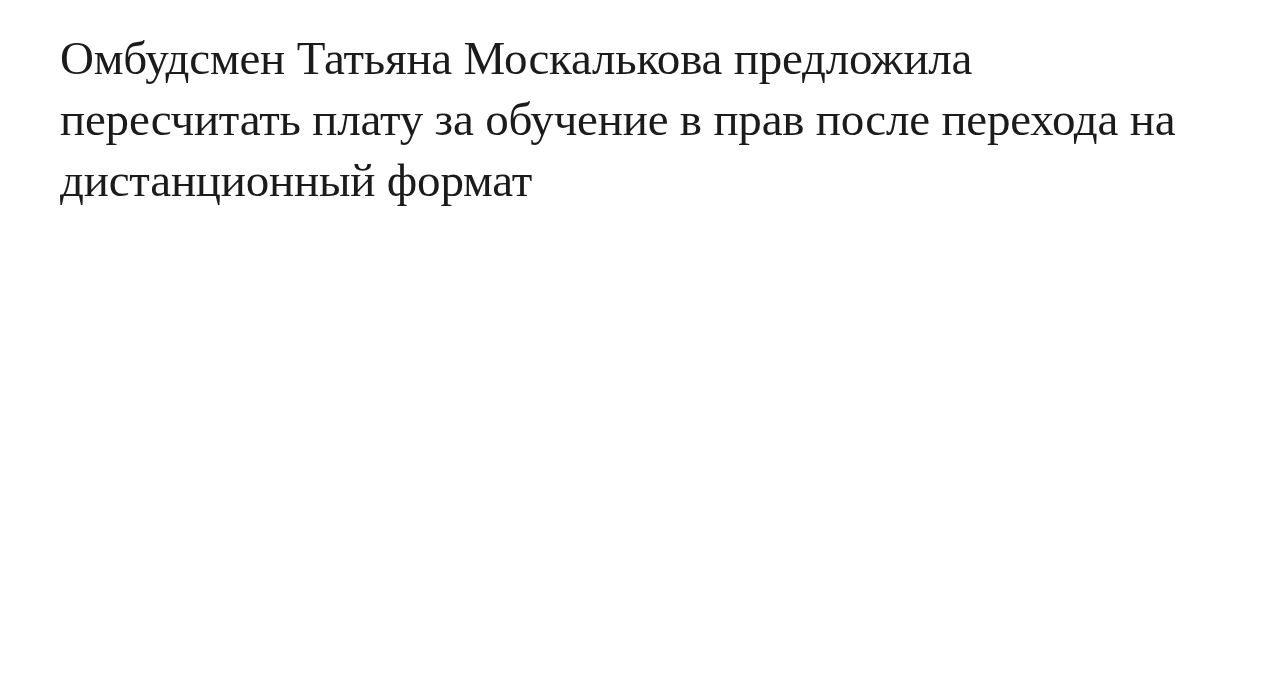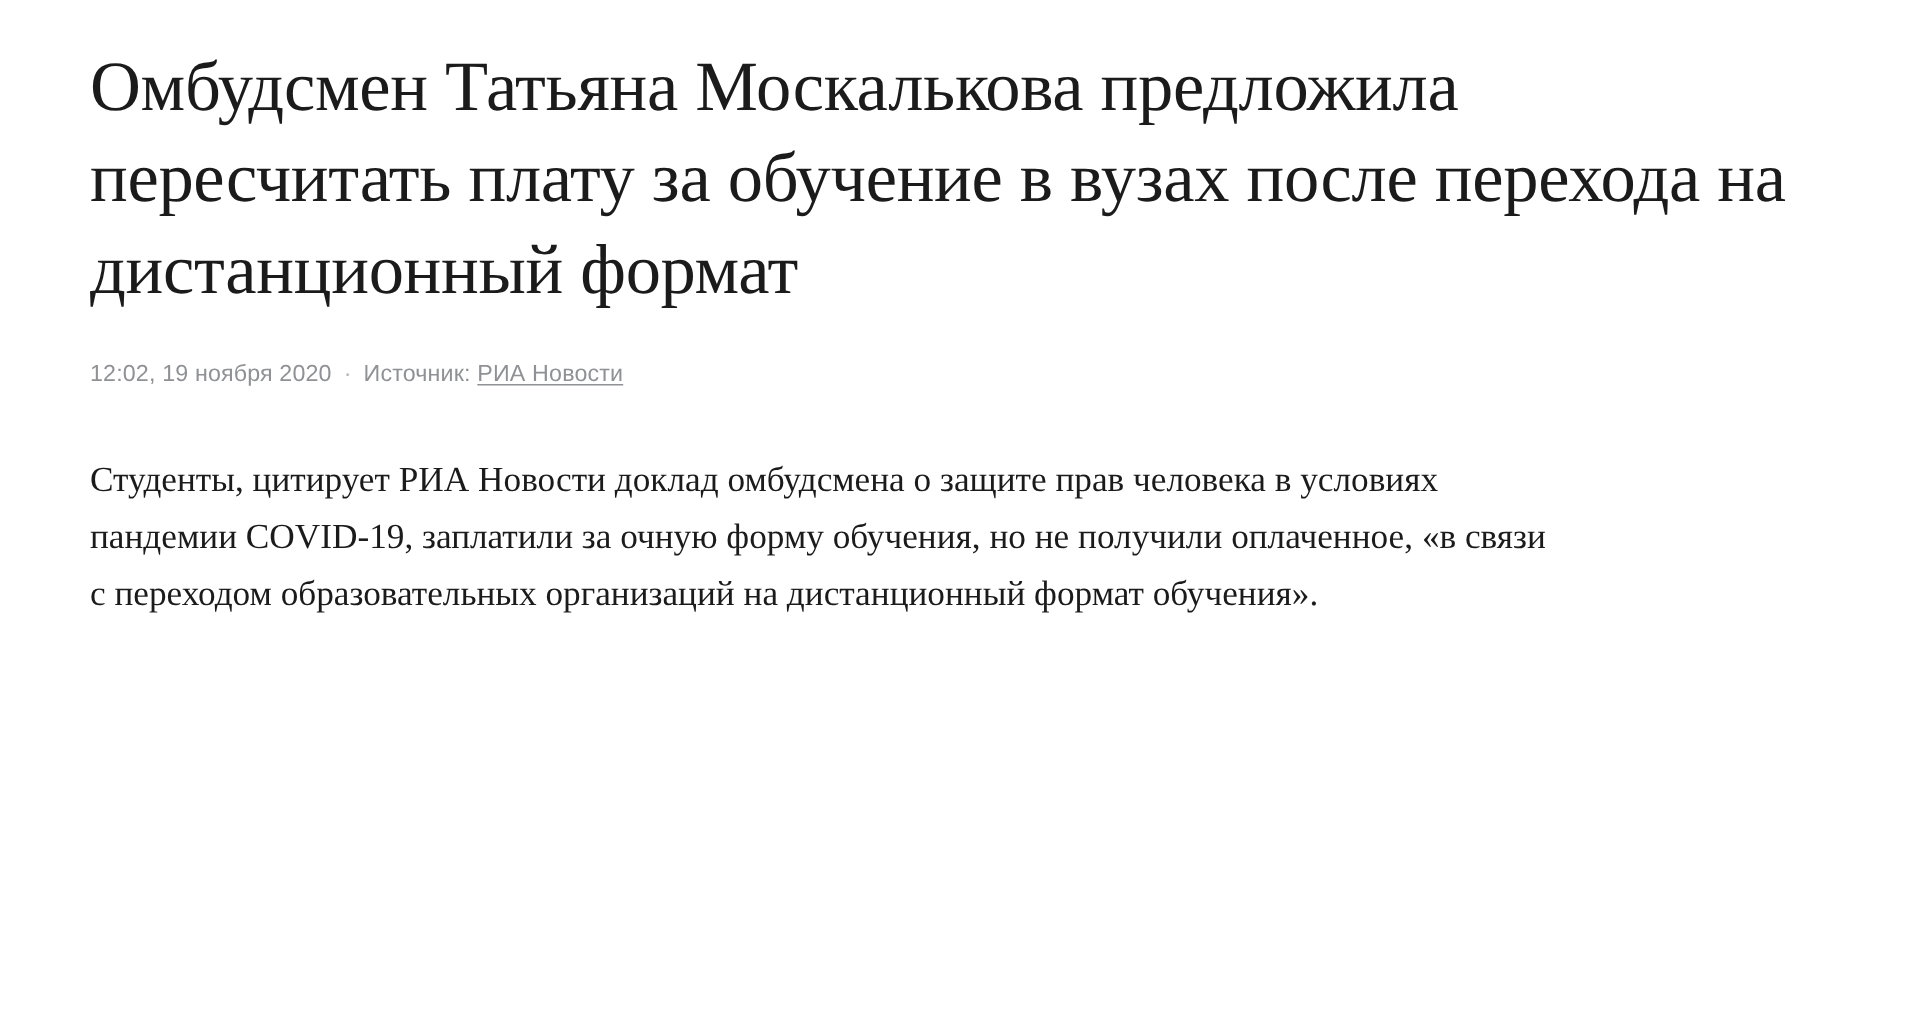--- a/index.html
+++ b/index.html
@@ -64,27 +64,19 @@
   }
   .body-text p:last-child {
     margin-bottom: 0;
   }
 </style>
 </head>
 <body>
 
 <div class="article">
 
-  <h1 class="headline">Омбудсмен Татьяна Москалькова предложила пересчитать плату за обучение в вузах после перехода на дистанционный формат</h1>
+  <h1 class="headline">Омбудсмен Татьяна Москалькова предложила пересчитать плату за обучение в прав после перехода на дистанционный формат</h1>
 
-  <div class="meta">
-    <span>12:02, 19 ноября 2020</span>
-    <span class="dot">·</span>
-    <span class="source-label">Источник:</span>
-    &nbsp;
-    <a class="source-link" href="#">РИА Новости</a>
-  </div>
 
   <div class="body-text">
-    <p>Студенты, цитирует РИА Новости доклад омбудсмена о защите прав человека в условиях пандемии COVID-19, заплатили за очную форму обучения, но не получили оплаченное, «в связи с переходом образовательных организаций на дистанционный формат обучения».</p>
   </div>
 
 </div>
 
 </body></html>

